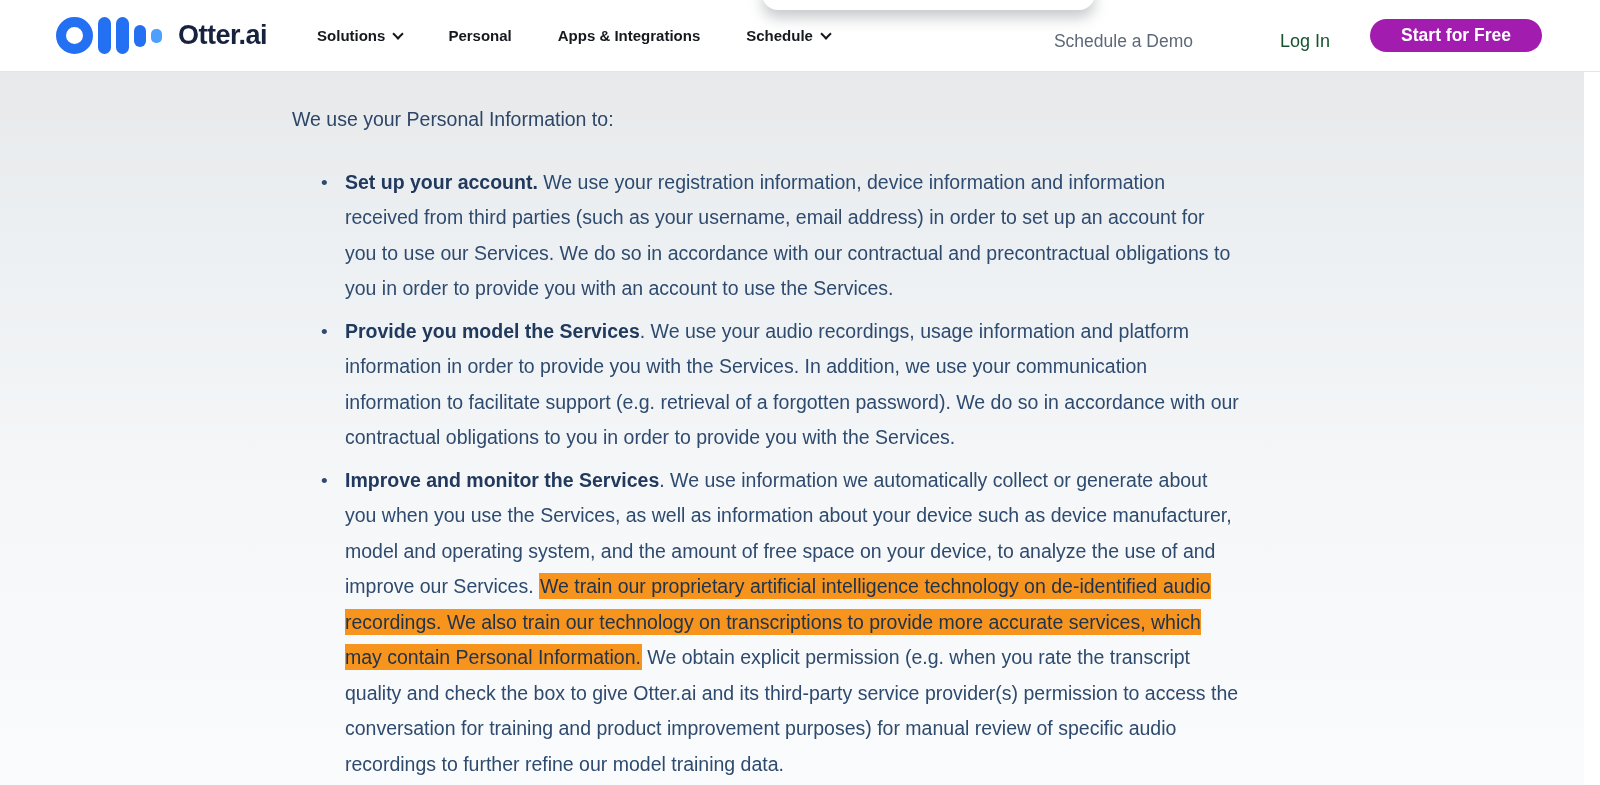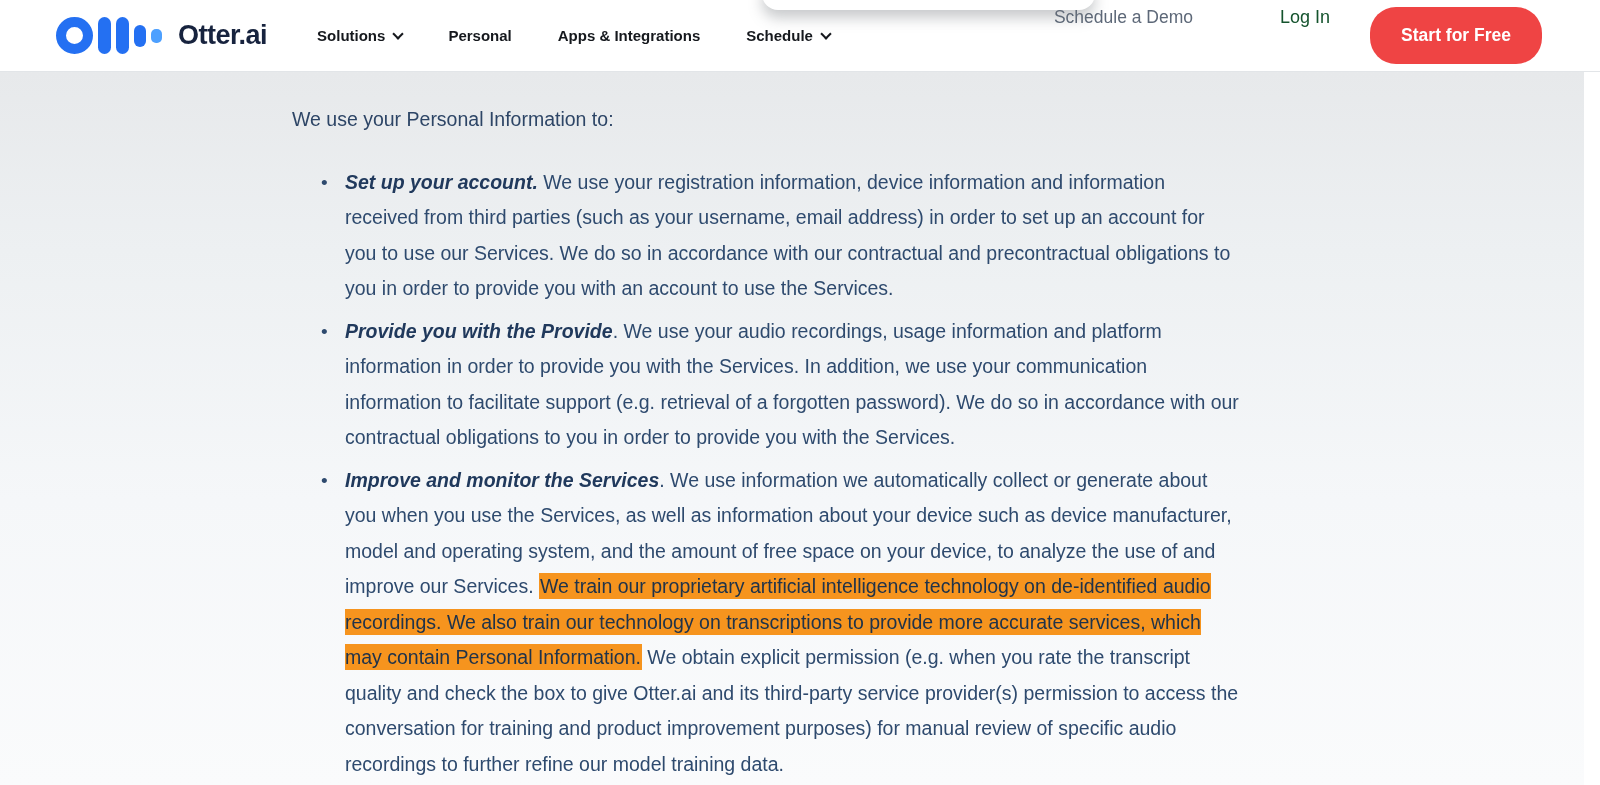--- a/index.html
+++ b/index.html
@@ -28,27 +28,27 @@
   .nav-links { display: flex; align-items: center; gap: 46px; margin-left: 50px; }
   .nav-link {
     font-size: 15px; font-weight: 600; color: #15181d;
     display: flex; align-items: center; cursor: pointer; white-space: nowrap;
   }
   .chev {
     display: inline-block; width: 8px; height: 8px; margin-left: 9px; margin-top: -4px;
     border-right: 2px solid #15181d; border-bottom: 2px solid #15181d;
     transform: rotate(45deg);
   }
-  .nav-right { margin-left: auto; display: flex; align-items: flex-start; gap: 40px; }
+  .nav-right { margin-left: auto; display: flex; align-items: flex-end; gap: 40px; }
   .nav-demo  { font-size: 17.5px; color: #5d6878; cursor: pointer; white-space: nowrap; }
   .nav-login { font-size: 18px; color: #14532d; cursor: pointer; white-space: nowrap; margin-left: 47px; }
   .cta-btn {
-    background: #ef4444; color: #ffffff; font-family: inherit;
+    background: #a21caf; color: #ffffff; font-family: inherit;
     font-size: 17.5px; font-weight: bold; border: none; cursor: pointer;
-    height: 57px; padding: 0 31px; border-radius: 26px;
+    height: 33px; padding: 0 31px; border-radius: 26px;
   }
 
   
   .float-panel {
     position: absolute; left: 762px; top: -22px; width: 333px; height: 32px;
     background: #ffffff; border-radius: 16px; z-index: 6;
     box-shadow: 0 8px 14px rgba(110,115,120,0.38);
   }
 
   
@@ -62,21 +62,21 @@
 
   .policy-list { list-style: none; margin: 32px 0 0 0; padding: 0 0 0 53px; width: 948px; }
   .policy-list li {
     position: relative; font-size: 19.5px; line-height: 35.5px;
     color: #2e4a6e; margin-bottom: 7px;
   }
   .policy-list li::before {
     content: "\2022"; position: absolute; left: -24px; top: 0;
     color: #2e4a6e; font-size: 19px;
   }
-  .policy-list b { color: #20395c; font-style: italic; }
+  .policy-list b { color: #20395c; }
   .hl { background: #f6941e; color: #20334a; padding: 2px 1px; }
 </style>
 </head>
 <body>
 
 <div class="float-panel"></div>
 
 <header class="topnav">
   <div class="logo">
     <span class="logo-icon">
@@ -115,21 +115,21 @@
 
 <main class="main">
   <div class="content">
     <p class="intro">We use your Personal Information to:</p>
 
     <ul class="policy-list">
       <li>
         <b>Set up your account.</b><span> We use your registration information, device information and information received from third parties (such as your username, email address) in order to set up an account for you to use our Services. We do so in accordance with our contractual and precontractual obligations to you in order to provide you with an account to use the Services.</span>
       </li>
       <li>
-        <b>Provide you with the Provide</b><span>. We use your audio recordings, usage information and platform information in order to provide you with the Services. In addition, we use your communication information to facilitate support (e.g. retrieval of a forgotten password). We do so in accordance with our contractual obligations to you in order to provide you with the Services.</span>
+        <b>Provide you model the Services</b><span>. We use your audio recordings, usage information and platform information in order to provide you with the Services. In addition, we use your communication information to facilitate support (e.g. retrieval of a forgotten password). We do so in accordance with our contractual obligations to you in order to provide you with the Services.</span>
       </li>
       <li>
         <b>Improve and monitor the Services</b><span>. We use information we automatically collect or generate about you when you use the Services, as well as information about your device such as device manufacturer, model and operating system, and the amount of free space on your device, to analyze the use of and improve our Services. </span><mark class="hl">We train our proprietary artificial intelligence technology on de-identified audio recordings. We also train our technology on transcriptions to provide more accurate services, which may contain Personal Information.</mark><span> We obtain explicit permission (e.g. when you rate the transcript quality and check the box to give Otter.ai and its third-party service provider(s) permission to access the conversation for training and product improvement purposes)  for manual review of specific audio recordings to further refine our model training data.</span>
       </li>
 
     </ul>
   </div>
 </main>
 
 </body></html>

